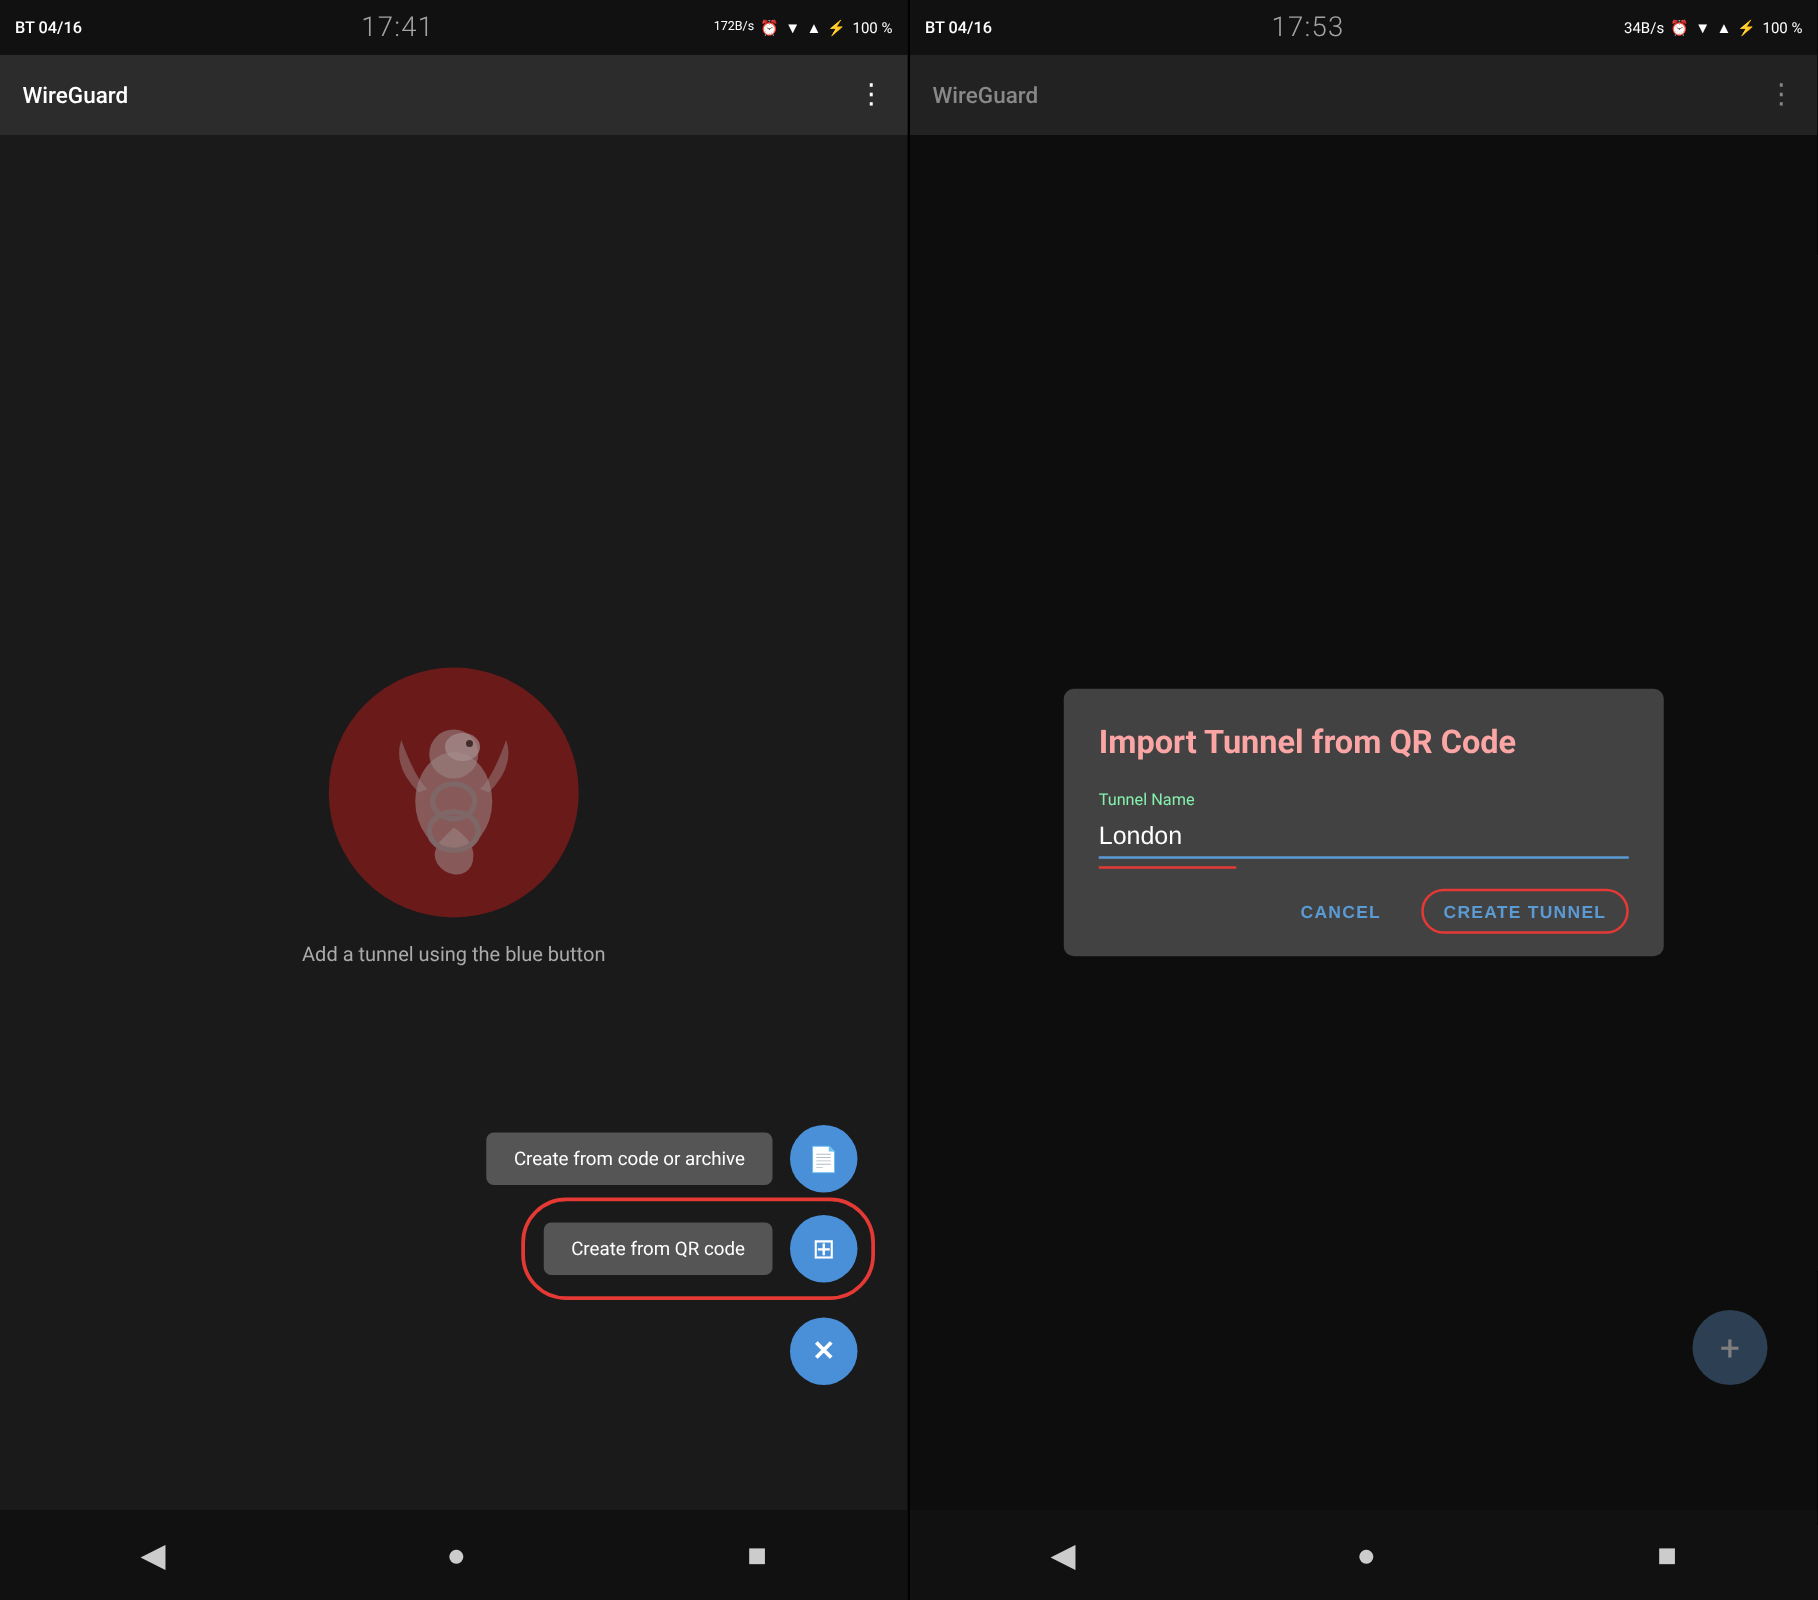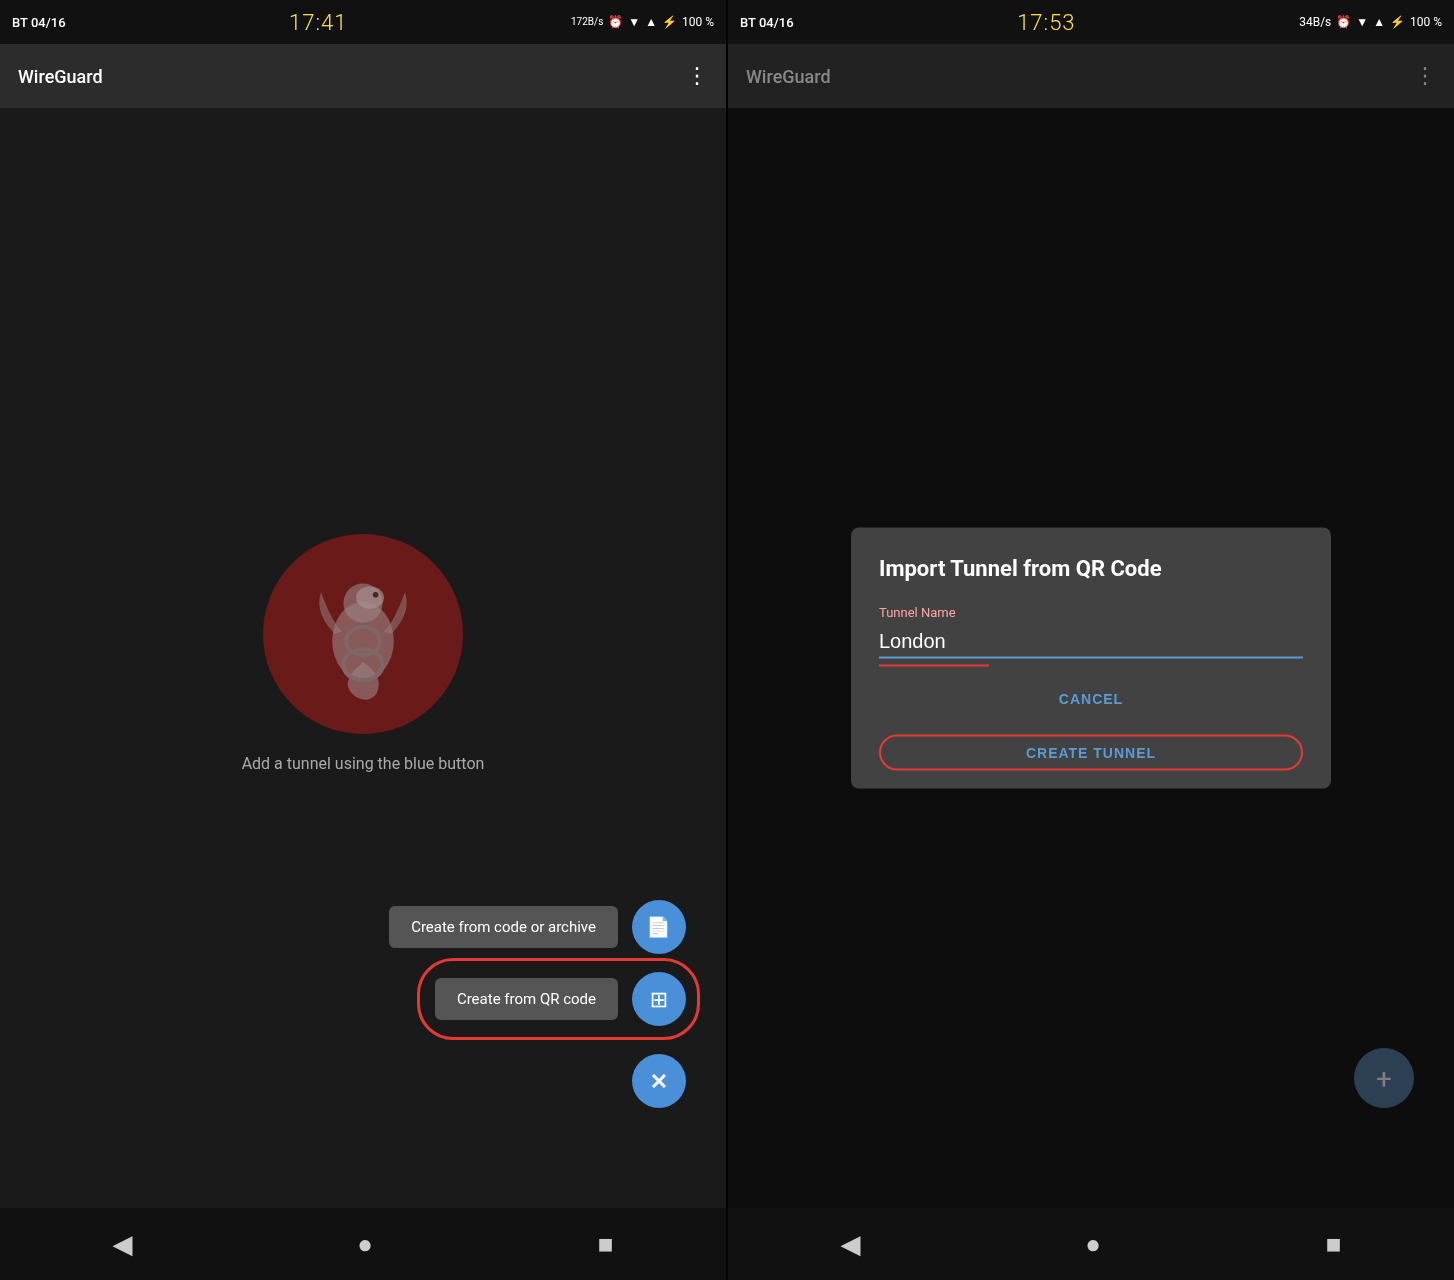--- a/index.html
+++ b/index.html
@@ -41,21 +41,21 @@
       font-weight: 500;
     }
     .status-right {
       display: flex;
       align-items: center;
       gap: 5px;
       color: #fff;
       font-size: 12px;
     }
     .status-center {
-      color: #fde047;
+      color: #a3a3a3;
       font-size: 22px;
       font-weight: 300;
       letter-spacing: 1px;
     }
 
     
     .app-bar {
       height: 64px;
       background: #2c2c2c;
       display: flex;
@@ -195,27 +195,27 @@
       top: 50%;
       left: 50%;
       transform: translate(-50%, -50%);
       background: #424242;
       border-radius: 8px;
       padding: 28px 28px 18px 28px;
       width: 480px;
       z-index: 2;
     }
     .dialog-title {
-      color: #ffffff;
-      font-size: 22px;
+      color: #fca5a5;
+      font-size: 26px;
       font-weight: 700;
       margin-bottom: 24px;
     }
     .dialog-field-label {
-      color: #fca5a5;
+      color: #86efac;
       font-size: 13px;
       margin-bottom: 6px;
     }
     .dialog-input-wrapper {
       border-bottom: 2px solid #5b9bd5;
       margin-bottom: 6px;
     }
     .dialog-input {
       background: transparent;
       border: none;
@@ -231,21 +231,20 @@
       background: #e53935;
       width: 110px;
       margin-top: 2px;
       margin-bottom: 16px;
     }
     .dialog-actions {
       display: flex;
       justify-content: flex-end;
       gap: 20px;
       margin-top: 16px;
-      flex-direction: column;
     }
     .dialog-btn {
       background: transparent;
       border: none;
       color: #5b9bd5;
       font-size: 14px;
       font-weight: 700;
       letter-spacing: 1px;
       cursor: pointer;
       padding: 8px 12px;

